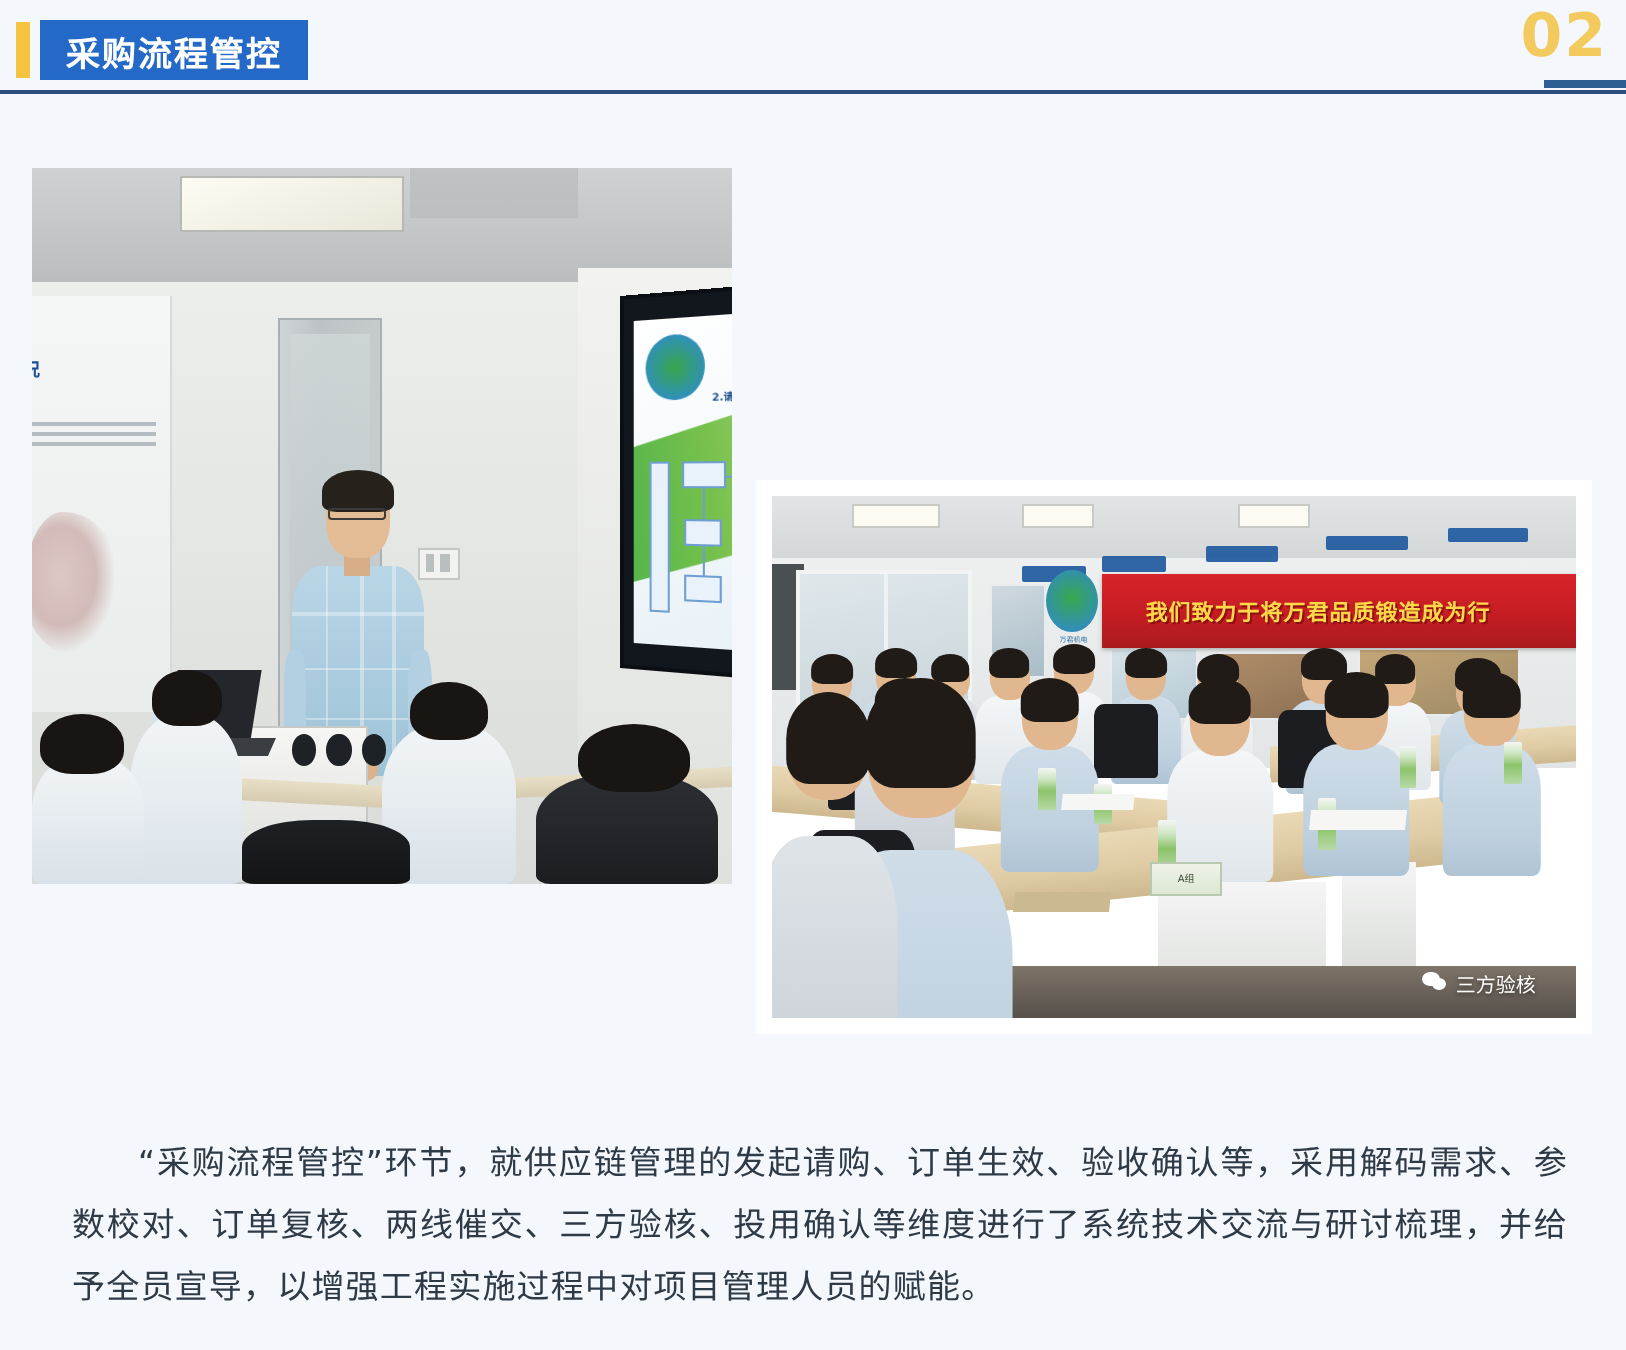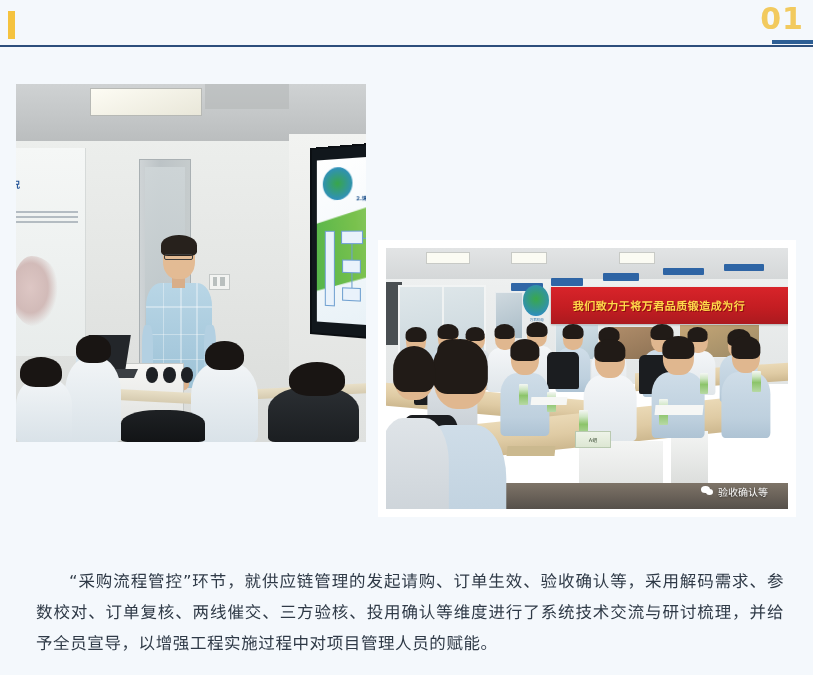--- a/index.html
+++ b/index.html
@@ -440,22 +440,25 @@
     font-family: "DejaVu Sans", "Liberation Sans", sans-serif;
     letter-spacing: .6px;
   }
 </style>
 </head>
 <body>
 
 <div class="header">
   <div class="header-accent-bar"></div>
 
-
-  <div class="header-number">01</div>
+  <div class="header-title-block">
+    <span class="header-title-text">采购流程管控</span>
+  </div>
+
+  <div class="header-number">02</div>
   <div class="header-number-underline"></div>
   <div class="header-rule"></div>
 </div>
 
 <div class="photo-stage">
 
   <div class="photo photo-presenter">
     <div class="photo-inner">
       <div class="s1-ceiling"></div>
       <div class="s1-light"></div>
@@ -685,19 +688,19 @@
       <div class="s2-tent-card">
         <span>A组</span>
       </div>
 
       <div class="s2-paper" style="left:67%;top:60%;width:12%;height:4%;"></div>
       <div class="s2-paper" style="left:36%;top:57%;width:9%;height:3%;"></div>
       <div class="s2-paper" style="left:30%;top:76%;width:12%;height:4%;background:#cbb98f;"></div>
 
       <div class="s2-watermark">
         <span class="wechat-glyph"></span>
-        <span>验收确认等</span>
+        <span>三方验核</span>
       </div>
     </div>
   </div>
 </div>
 
 <div class="body-text">“采购流程管控”环节，就供应链管理的发起请购、订单生效、验收确认等，采用解码需求、参数校对、订单复核、两线催交、三方验核、投用确认等维度进行了系统技术交流与研讨梳理，并给予全员宣导，以增强工程实施过程中对项目管理人员的赋能。</div>
 
 </body></html>

